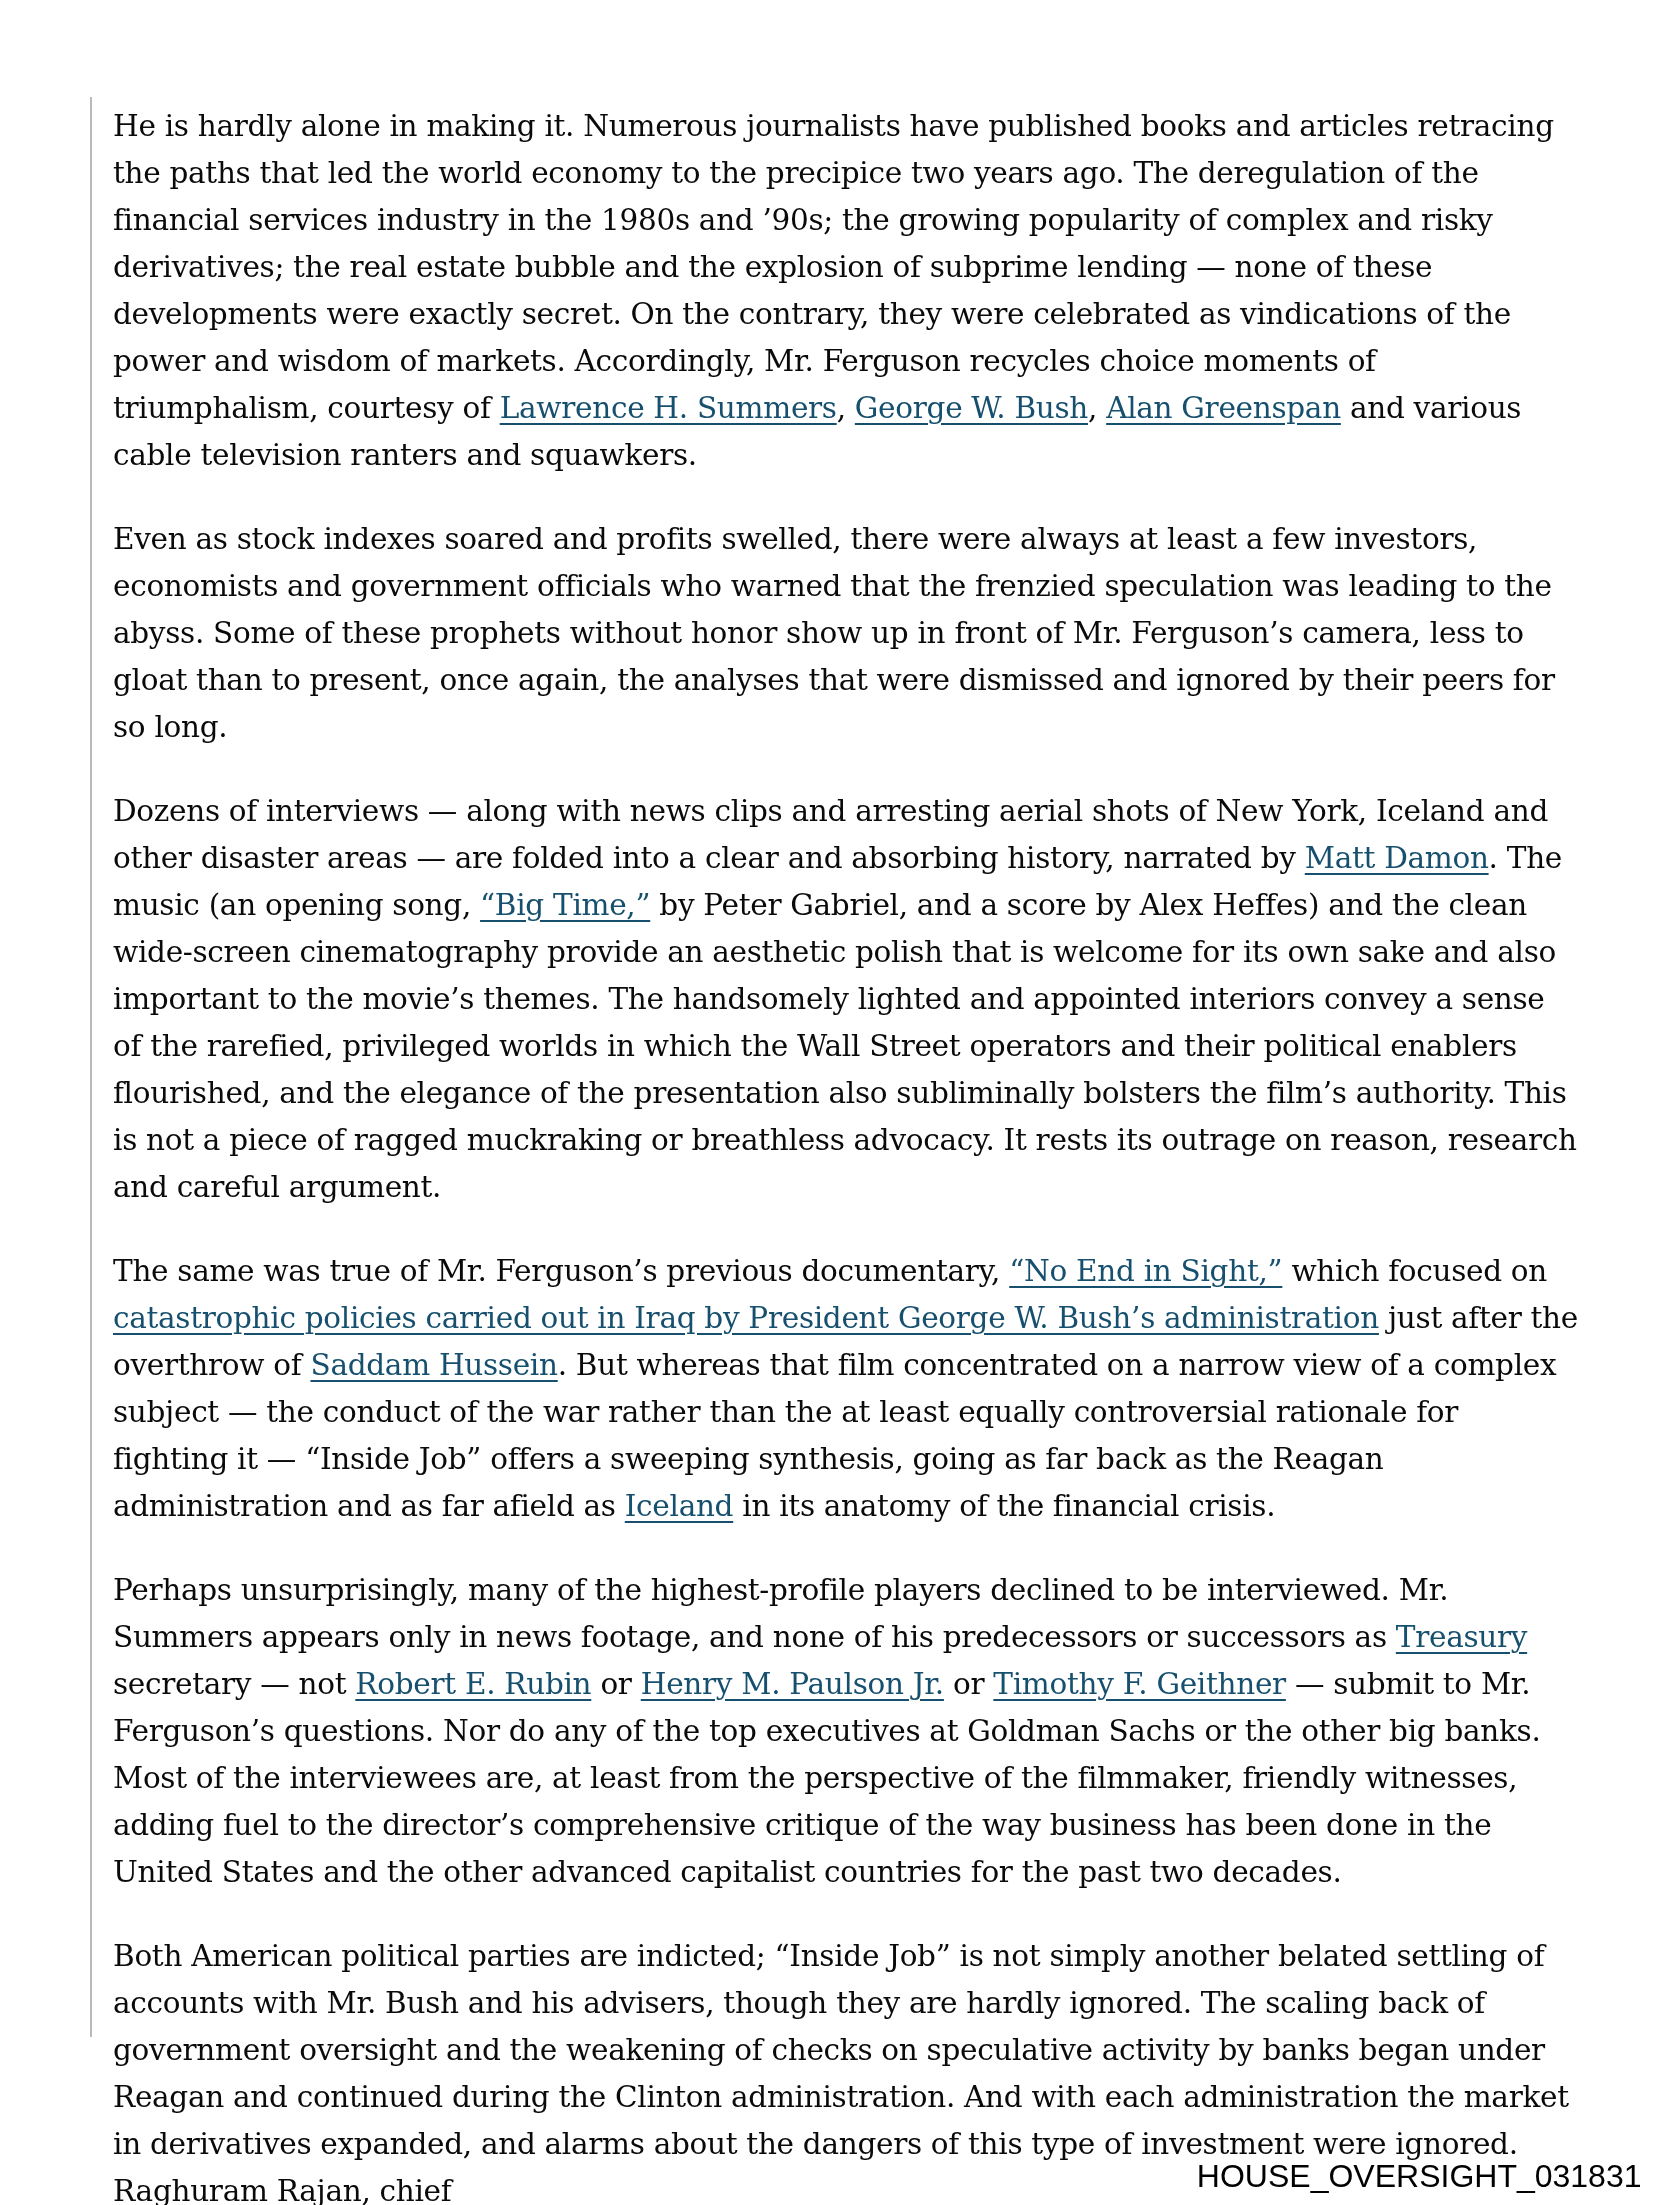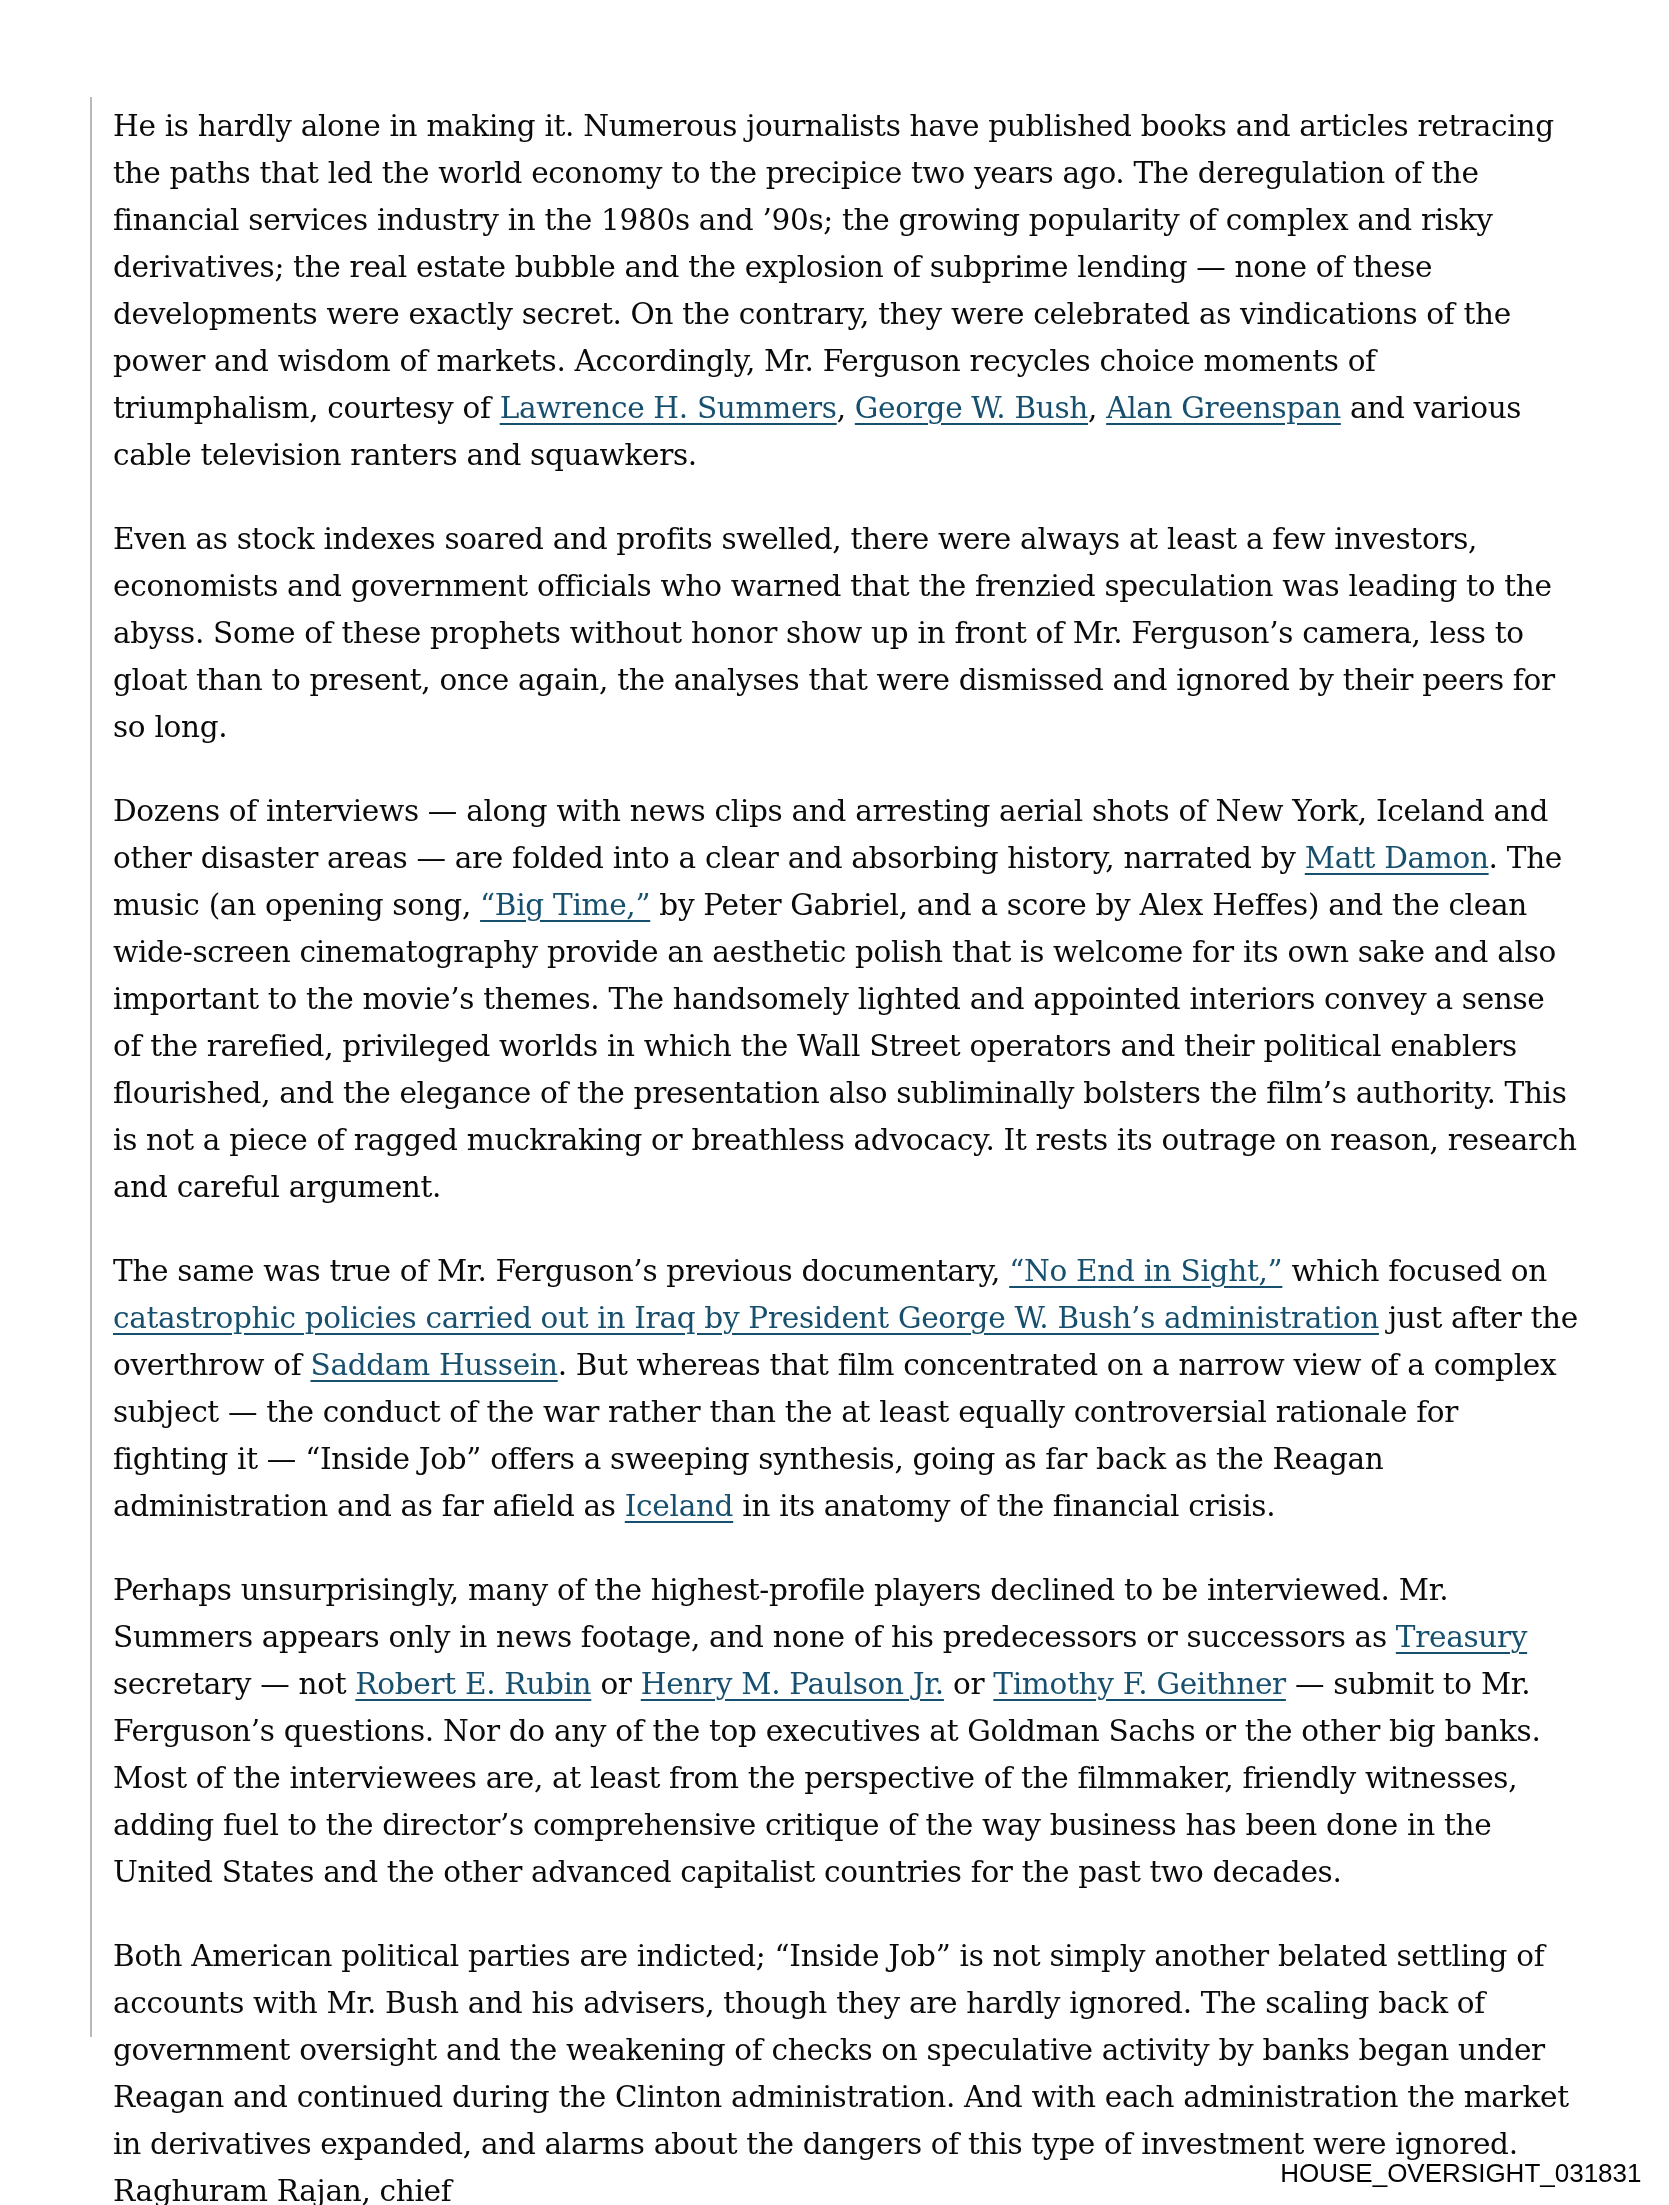--- a/index.html
+++ b/index.html
@@ -50,21 +50,21 @@
     text-decoration: underline;
     text-decoration-thickness: 1.6px;
     text-underline-offset: 4.6px;
     cursor: pointer;
   }
   .bates-stamp {
     position: absolute;
     right: 27.5px;
     top: 2160px;
     font-family: "Liberation Sans", sans-serif;
-    font-size: 26px;
+    font-size: 32px;
     line-height: 1;
     color: #000000;
     white-space: nowrap;
     margin-left: 45px;
   }
 </style>
 </head>
 <body>
 
 <div class="page">

